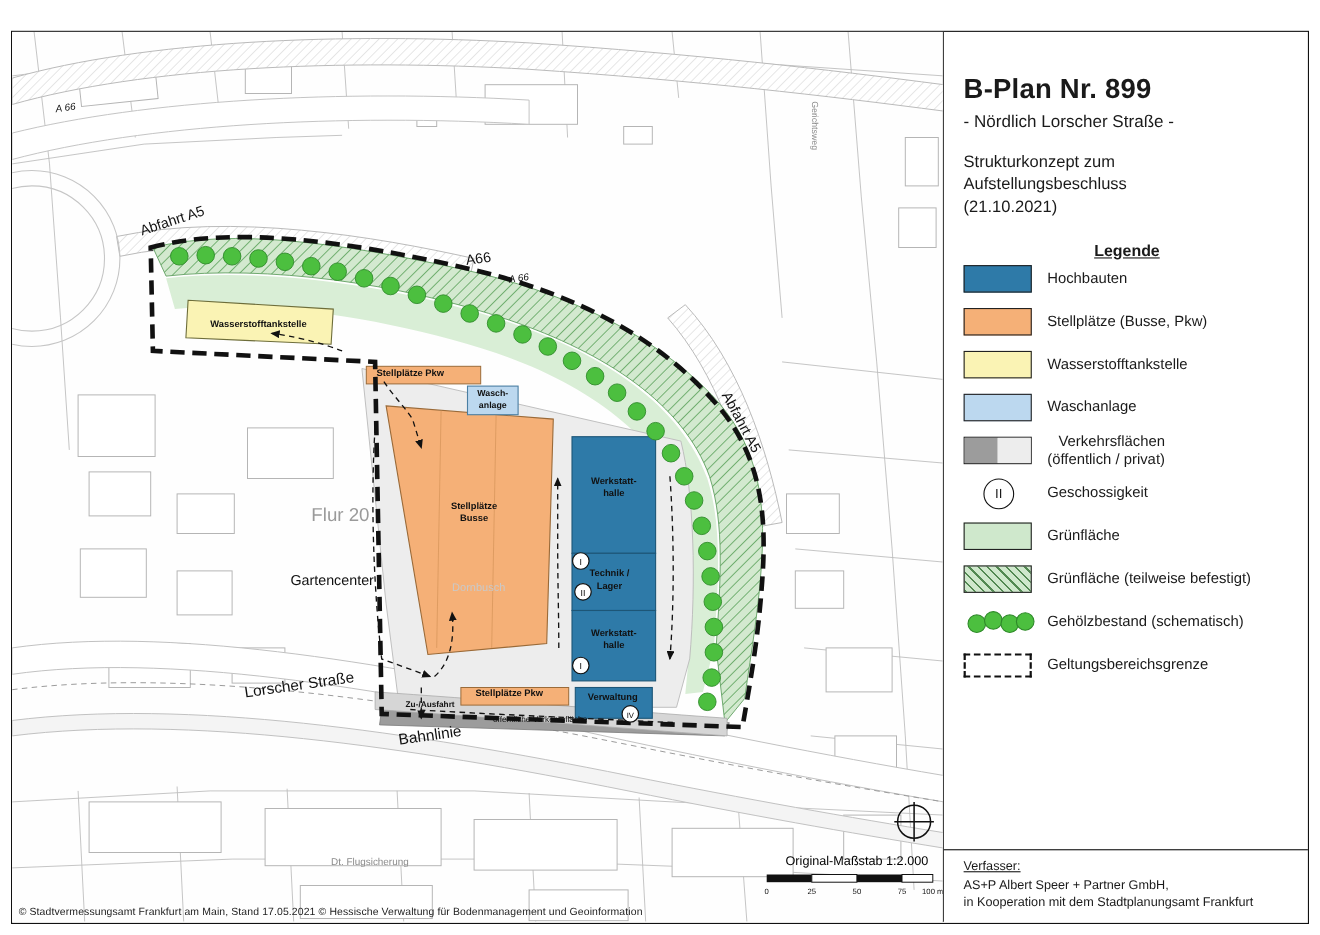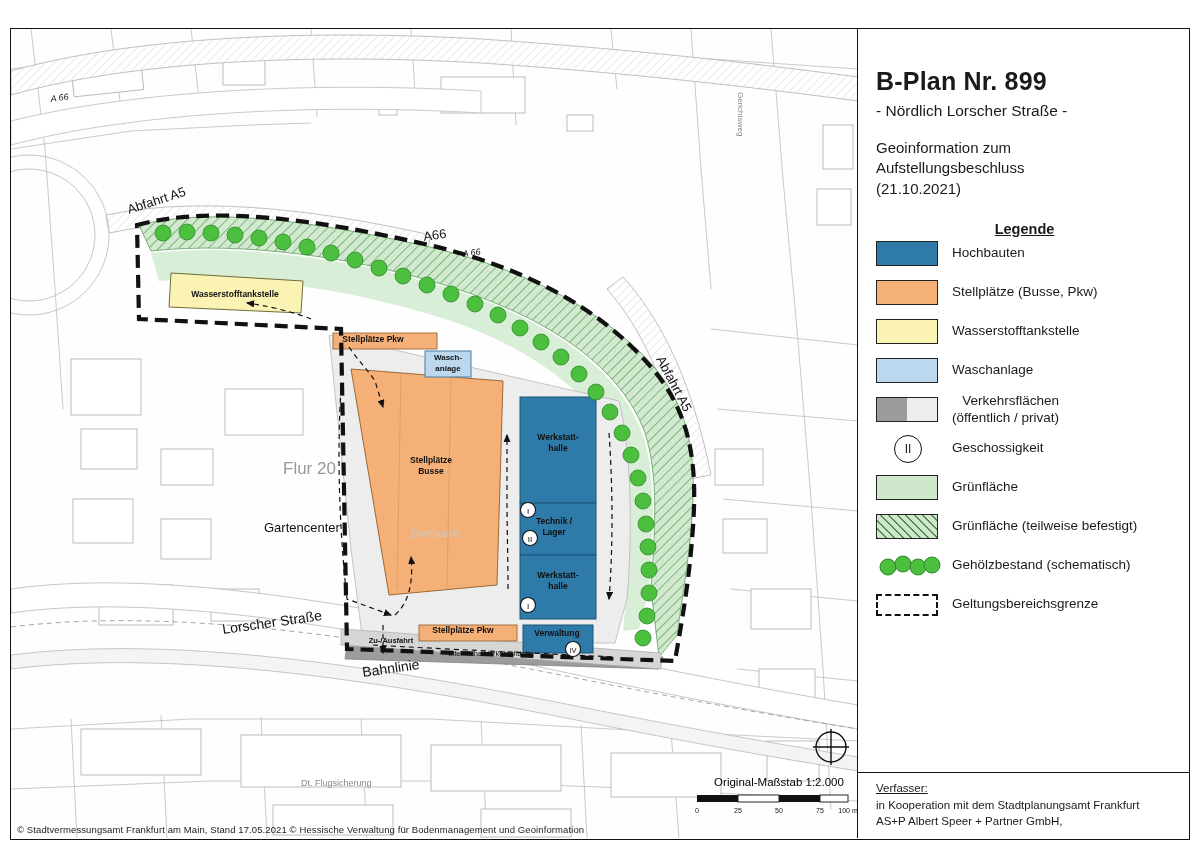--- a/index.html
+++ b/index.html
@@ -394,21 +394,21 @@
             </g>
         </g>
       </svg>
       <div class="map-credit">© Stadtvermessungsamt Frankfurt am Main, Stand 17.05.2021 © Hessische Verwaltung für Bodenmanagement und Geoinformation</div>
     </div>
 
     <div class="panel">
       <div class="title">B-Plan Nr. 899</div>
       <div class="subtitle">- Nördlich Lorscher Straße -</div>
       <div class="doctype">
-        <div>Geoinformation zum</div>
+        <div>Strukturkonzept zum</div>
         <div>Aufstellungsbeschluss</div>
         <div>(21.10.2021)</div>
       </div>
       <div class="legend-head">Legende</div>
       <div class="legend-list" id="legend-list">
           <div class="legend-row">
             <div class="legend-key">
               <div class="sw" style="background: rgb(46, 122, 168);"></div>
             </div>
             <div class="legend-label">Hochbauten</div>
@@ -472,19 +472,19 @@
           <div class="legend-row">
             <div class="legend-key">
               <div class="sw-dash"></div>
             </div>
             <div class="legend-label">Geltungsbereichsgrenze</div>
           </div>
         </div>
 
       <div class="verfasser">
         <u>Verfasser:</u>
+        <div>AS+P Albert Speer + Partner GmbH,</div>
         <div>in Kooperation mit dem Stadtplanungsamt Frankfurt</div>
-        <div>AS+P Albert Speer + Partner GmbH,</div>
       </div>
     </div>
 
   </div>
 </div>
 
 </body></html>

